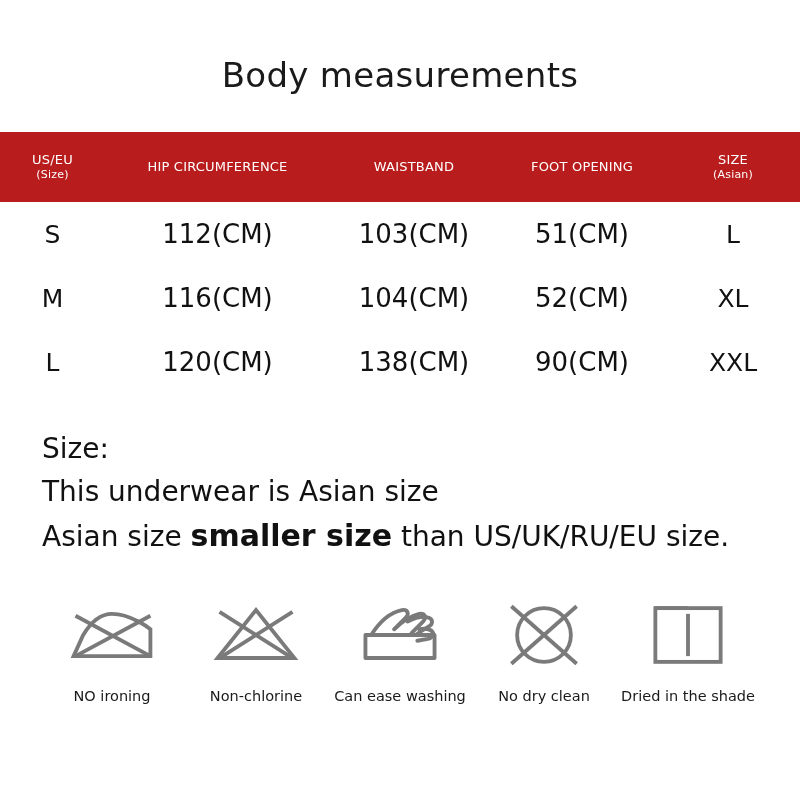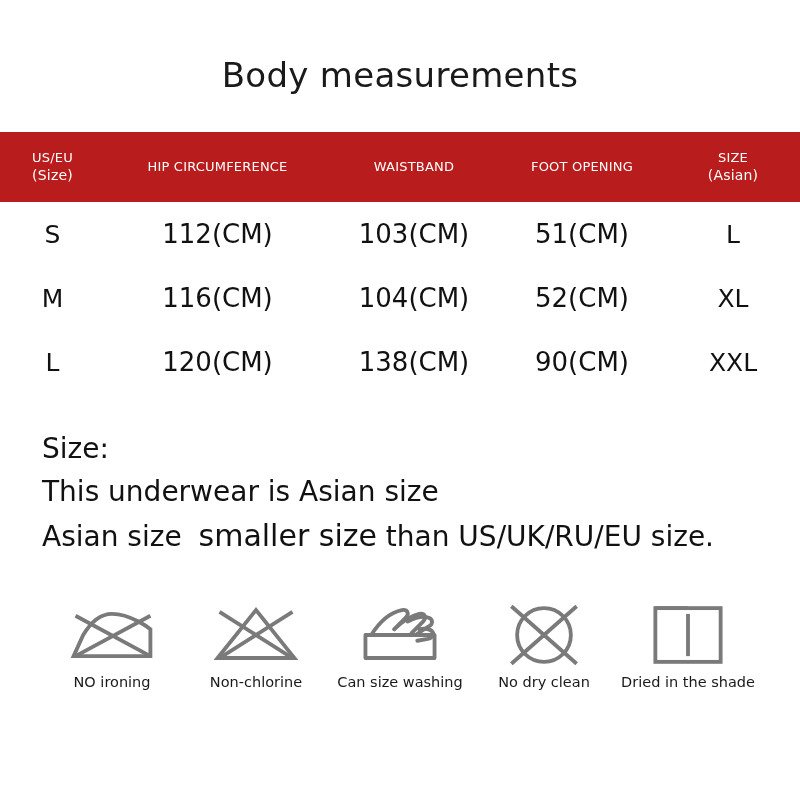--- a/index.html
+++ b/index.html
@@ -50,21 +50,21 @@
     text-align: center;
   }
   .th-stack {
     display: flex;
     flex-direction: column;
     align-items: center;
     justify-content: center;
     line-height: 1.35;
   }
   .th-sub {
-    font-size: 14px;
+    font-size: 11px;
   }
   .col-1 { width: 105px; }
   .col-2 { width: 225px; }
   .col-3 { width: 168px; }
   .col-4 { width: 168px; }
   .col-5 { width: 134px; }
 
   .size-table tbody td {
     text-align: center;
     font-size: 26px;
@@ -84,23 +84,22 @@
     padding-left: 42px;
     padding-right: 30px;
   }
   .note-line {
     font-size: 28px;
     color: #111111;
     line-height: 1.52;
     font-weight: 400;
   }
   .note-line .emph {
-    font-weight: normal;
+    font-weight: bold;
     font-size: 30px;
-    margin-left: 8px;
   }
 
   
   .care-row {
     position: absolute;
     left: 0;
     top: 596px;
     width: 800px;
     display: flex;
     justify-content: space-between;
@@ -112,21 +111,21 @@
     display: flex;
     flex-direction: column;
     align-items: center;
   }
   .care-glyph {
     width: 96px;
     height: 78px;
     display: block;
   }
   .care-label {
-    margin-top: 0;
+    margin-top: 14px;
     font-size: 14.5px;
     color: #1a1a1a;
     text-align: center;
     white-space: nowrap;
   }
 </style>
 </head>
 <body>
 
 <div class="page">
@@ -230,21 +229,21 @@
     <div class="care-item">
       <svg class="care-glyph" viewBox="0 0 100 80">
         <g fill="none" stroke="#7a7a7a" stroke-width="4" stroke-linejoin="round" stroke-linecap="round">
           <path d="M14 40 L14 64 L86 64 L86 40 Z"></path>
           <path d="M20 40 C30 24 42 16 52 14 C58 13 60 18 56 22 L44 34"></path>
           <path d="M44 34 C52 26 62 20 70 18 C76 17 78 22 74 26 L62 38"></path>
           <path d="M58 26 C66 22 74 20 80 22 C85 24 84 29 80 31 L66 40"></path>
           <path d="M70 34 C76 33 82 34 84 37 C86 40 83 43 79 44 L68 46"></path>
         </g>
       </svg>
-      <div class="care-label">Can size washing</div>
+      <div class="care-label">Can ease washing</div>
     </div>
 
     <div class="care-item">
       <svg class="care-glyph" viewBox="0 0 100 80">
         <g fill="none" stroke="#7a7a7a" stroke-width="4">
           <circle cx="50" cy="40" r="28"></circle>
           <line x1="16" y1="10" x2="84" y2="70"></line>
           <line x1="84" y1="10" x2="16" y2="70"></line>
         </g>
       </svg>

